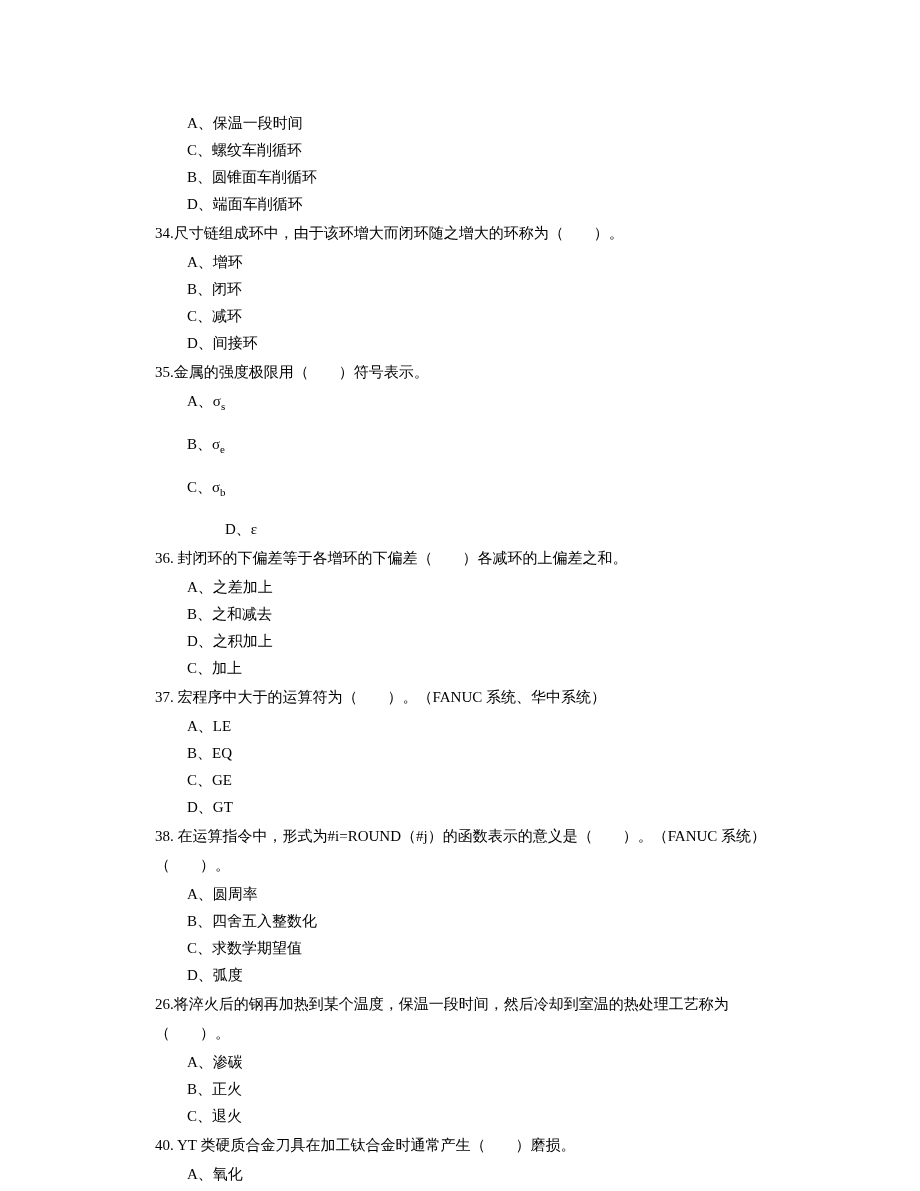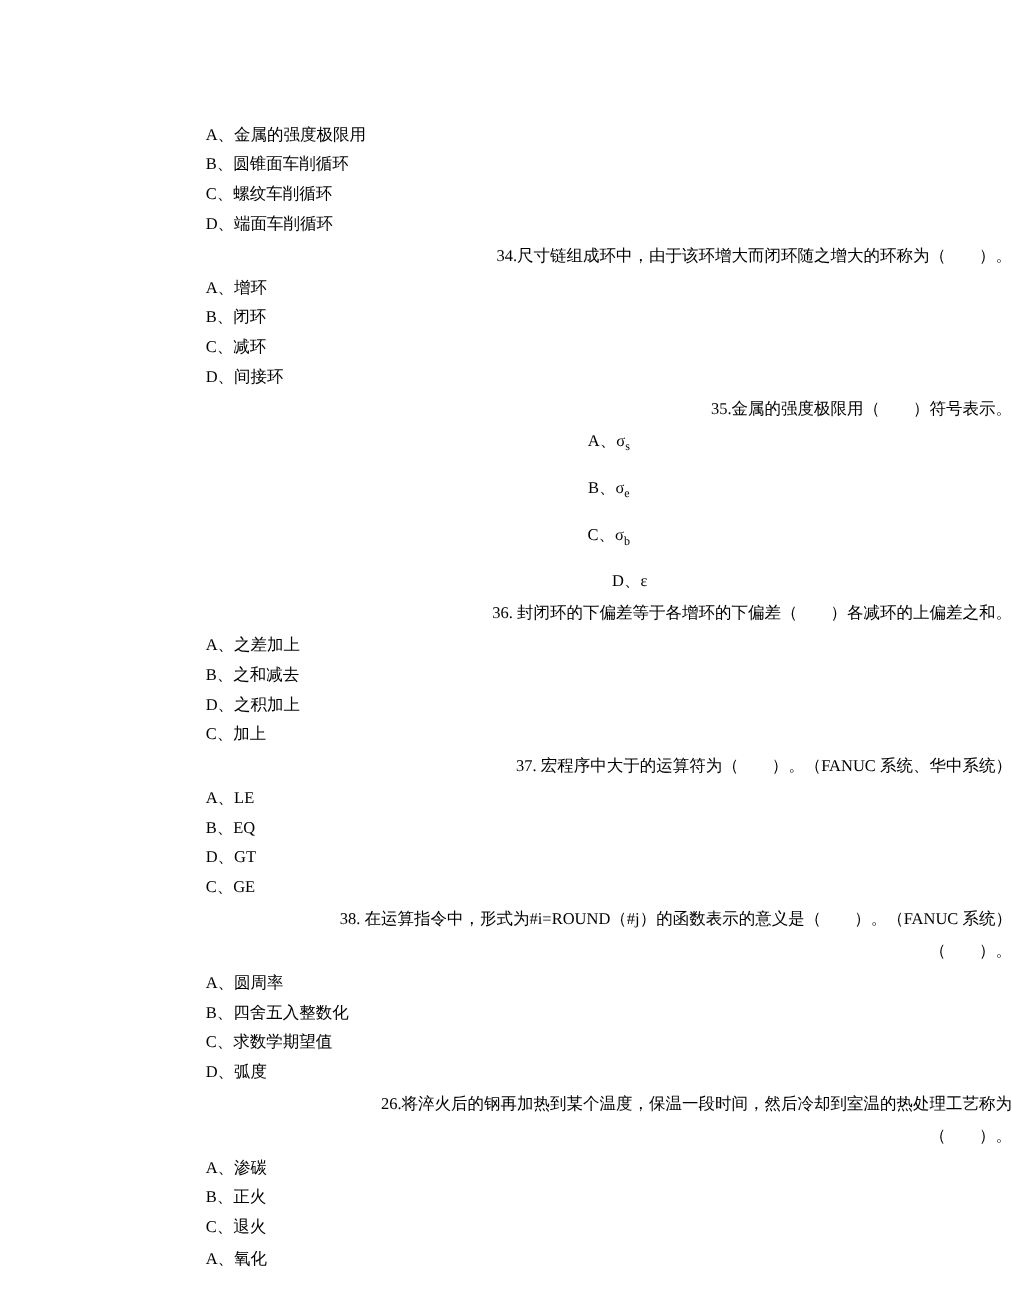--- a/index.html
+++ b/index.html
@@ -12,34 +12,34 @@
       color: #000;
       line-height: 1.8;
       padding: 110px 0 0 155px;
     }
     .q-list { }
     .option-block {
       padding-left: 32px;
       margin-bottom: 2px;
     }
     .option-line { }
-    .qline { margin-bottom: 2px; text-align: right; }
+    .qline { margin-bottom: 2px; }
     .sub-sigma { font-size: 11px; vertical-align: sub; }
-    .spaced-options .option-line { margin-bottom: 14px; text-align: center; }
+    .spaced-options .option-line { margin-bottom: 14px; }
     .spaced-options .option-line:last-child { margin-bottom: 0; margin-left: 38px; }
   </style>
 </head>
 <body>
 
 <div class="q-list">
 
   <div class="option-block">
-    <div class="option-line">A、金属的强度极限用</div>
+    <div class="option-line">A、保温一段时间</div>
+    <div class="option-line">C、螺纹车削循环</div>
     <div class="option-line">B、圆锥面车削循环</div>
-    <div class="option-line">C、螺纹车削循环</div>
     <div class="option-line">D、端面车削循环</div>
   </div>
 
   <div class="qline">34.尺寸链组成环中，由于该环增大而闭环随之增大的环称为（　　）。</div>
   <div class="option-block">
     <div class="option-line">A、增环</div>
     <div class="option-line">B、闭环</div>
     <div class="option-line">C、减环</div>
     <div class="option-line">D、间接环</div>
   </div>
@@ -63,39 +63,40 @@
     <div class="option-line">A、之差加上</div>
     <div class="option-line">B、之和减去</div>
     <div class="option-line">D、之积加上</div>
     <div class="option-line">C、加上</div>
   </div>
 
   <div class="qline">37. 宏程序中大于的运算符为（　　）。（FANUC 系统、华中系统）</div>
   <div class="option-block">
     <div class="option-line">A、LE</div>
     <div class="option-line">B、EQ</div>
+    <div class="option-line">C、GE</div>
     <div class="option-line">D、GT</div>
-    <div class="option-line">C、GE</div>
   </div>
 
   <div class="qline">38. 在运算指令中，形式为#i=ROUND（#j）的函数表示的意义是（　　）。（FANUC 系统）</div>
   <div class="qline">（　　）。</div>
   <div class="option-block">
     <div class="option-line">A、圆周率</div>
     <div class="option-line">B、四舍五入整数化</div>
     <div class="option-line">C、求数学期望值</div>
     <div class="option-line">D、弧度</div>
   </div>
 
   <div class="qline">26.将淬火后的钢再加热到某个温度，保温一段时间，然后冷却到室温的热处理工艺称为</div>
   <div class="qline">（　　）。</div>
   <div class="option-block">
     <div class="option-line">A、渗碳</div>
     <div class="option-line">B、正火</div>
     <div class="option-line">C、退火</div>
   </div>
 
+  <div class="qline">40. YT 类硬质合金刀具在加工钛合金时通常产生（　　）磨损。</div>
   <div class="option-block">
     <div class="option-line">A、氧化</div>
 
   </div>
 
 </div>
 
 </body></html>

